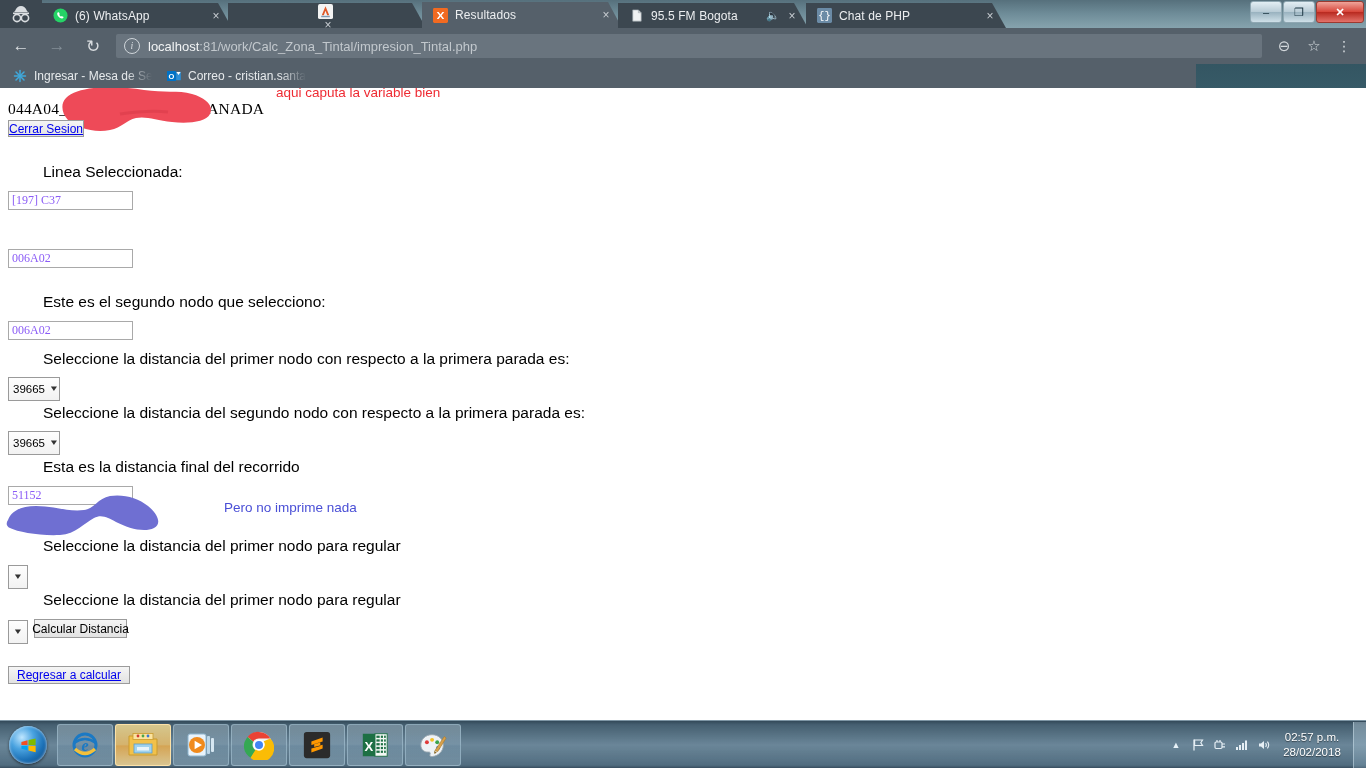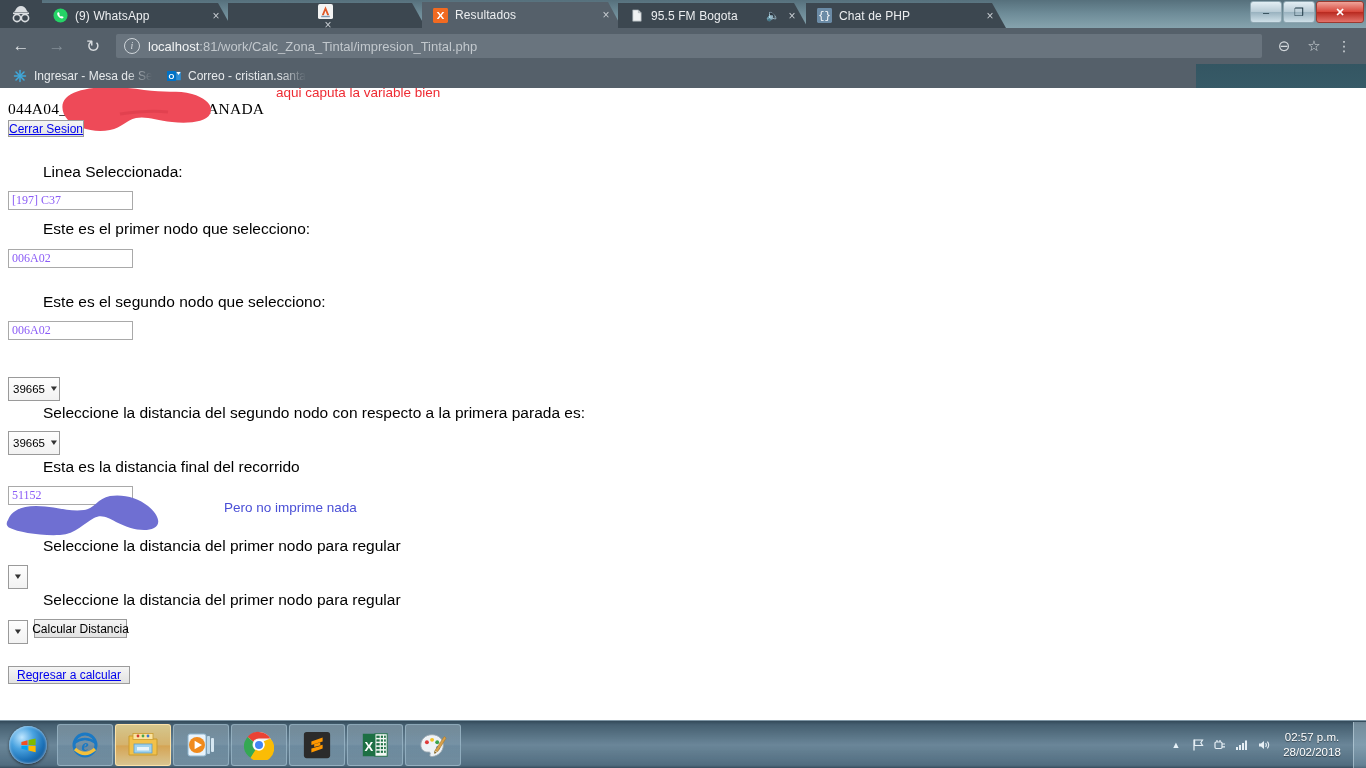--- a/index.html
+++ b/index.html
@@ -385,21 +385,21 @@
       </div>
     </div>
 
     <div class="tab" style="left:42px; width:190px;">
       <span class="favicon">
         <svg width="15" height="15" viewBox="0 0 16 16">
           <circle cx="8" cy="8" r="7.5" fill="#25d366"></circle>
           <path d="M5.6 4.6c.3-.1.6 0 .8.3l.7 1.2c.1.2.1.5-.1.7l-.4.4c.4.9 1.1 1.6 2 2l.4-.4c.2-.2.5-.2.7-.1l1.2.7c.3.2.4.5.3.8-.3.7-1 1.1-1.8 1-1.1-.1-2.4-.8-3.3-1.8-.9-.9-1.5-2.1-1.6-3.1-.1-.8.3-1.5 1.1-1.7z" fill="#fff"></path>
         </svg>
       </span>
-      <span class="tab-title">(9) WhatsApp</span>
+      <span class="tab-title">(6) WhatsApp</span>
       <span class="tab-close">×</span>
     </div>
 
     <div class="tab" style="left:228px; width:198px;flex-direction:column;">
       <span class="favicon">
         <svg width="15" height="15" viewBox="0 0 16 16">
           <rect width="16" height="16" rx="2" fill="#f3f3f3"></rect>
           <path d="M8 2.3 L12 12 H9.8 L8 7.2 L6.2 12 H4 Z" fill="#e05a2b"></path>
           <rect x="3.4" y="12.6" width="9.2" height="1.5" fill="#7f9bb5"></rect>
         </svg>
@@ -499,26 +499,26 @@
         <path d="M60,26 C74,24 92,22 108,24" stroke="#d93a48" stroke-width="3" fill="none" opacity=".55"></path>
       </svg>
 
       <div class="annot" style="left:276px; top:-3px; color:#ee2b33;">aqui caputa la variable bien</div>
 
       <div class="btn linky" style="left:8px; top:32px; width:76px; height:17px;">Cerrar Sesion</div>
 
       <div class="p-line" style="top:75px;">Linea Seleccionada:</div>
       <div class="txtinput" style="left:8px; top:103px; width:125px;">[197] C37</div>
 
-      <div class="p-line" style="top:132px;">Este es el primer nodo que selecciono:</div>
       <div class="txtinput" style="left:8px; top:161px; width:125px;">006A02</div>
 
       <div class="p-line" style="top:205px;">Este es el segundo nodo que selecciono:</div>
       <div class="txtinput" style="left:8px; top:233px; width:125px;">006A02</div>
 
+      <div class="p-line" style="top:262px;">Seleccione la distancia del primer nodo con respecto a la primera parada es:</div>
       <div class="selectbox" style="left:8px; top:289px; width:52px;">
         <span>39665</span>
         <span class="arrow">▼</span>
       </div>
 
       <div class="p-line" style="top:316px;">Seleccione la distancia del segundo nodo con respecto a la primera parada es:</div>
       <div class="selectbox" style="left:8px; top:343px; width:52px;">
         <span>39665</span>
         <span class="arrow">▼</span>
       </div>

